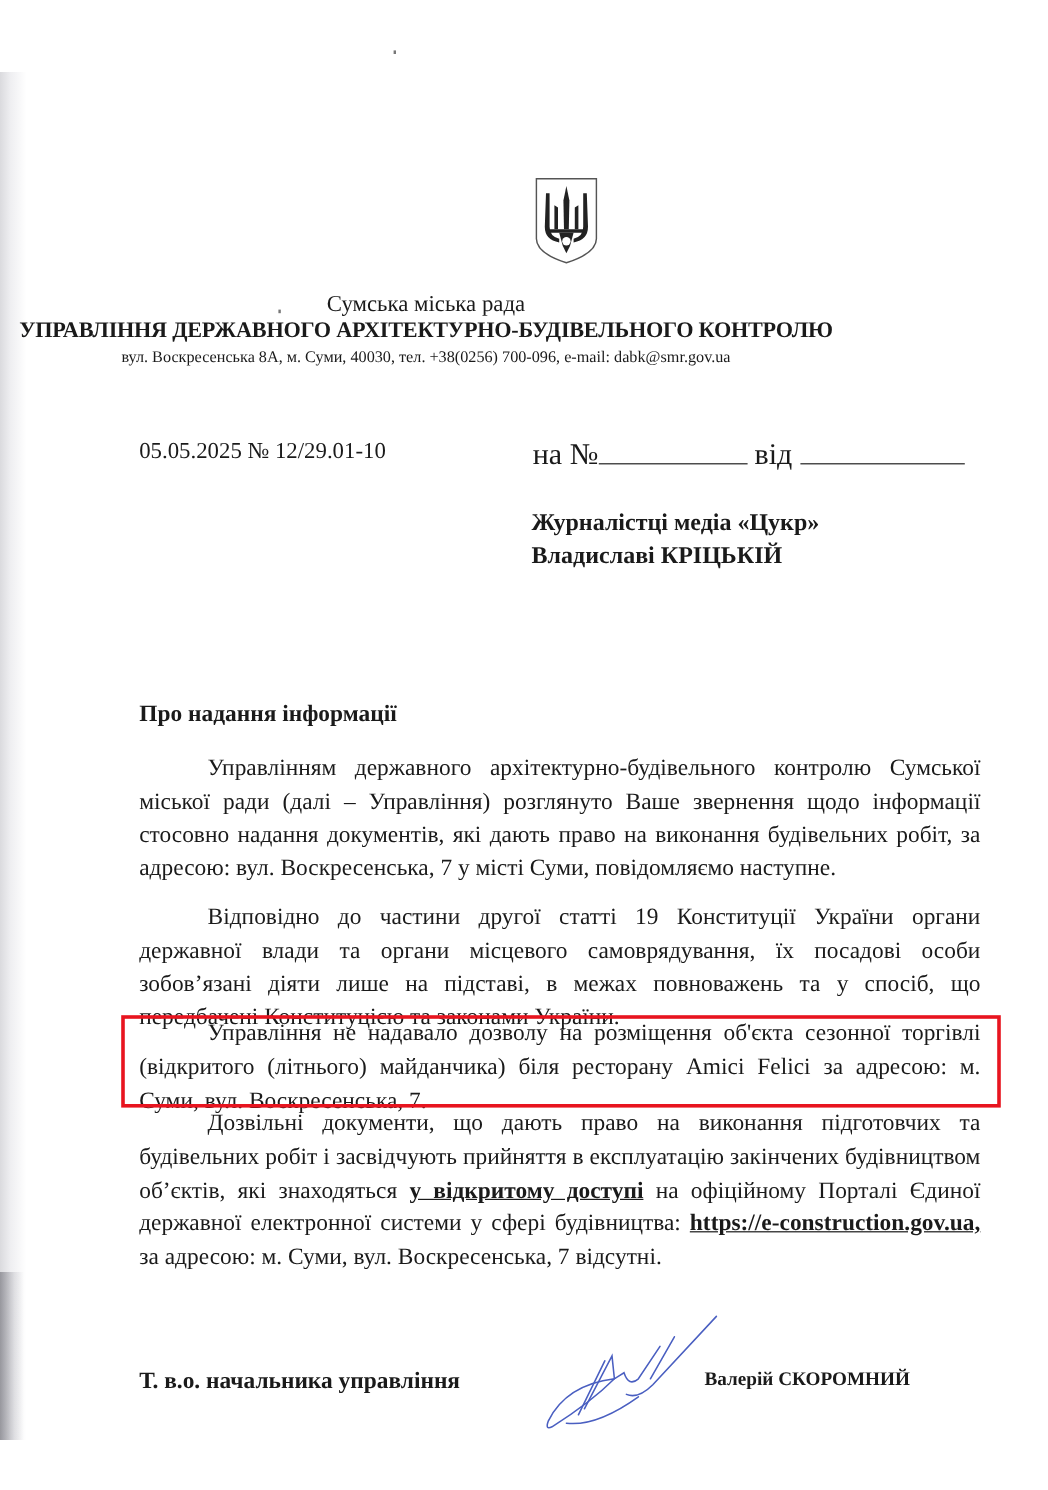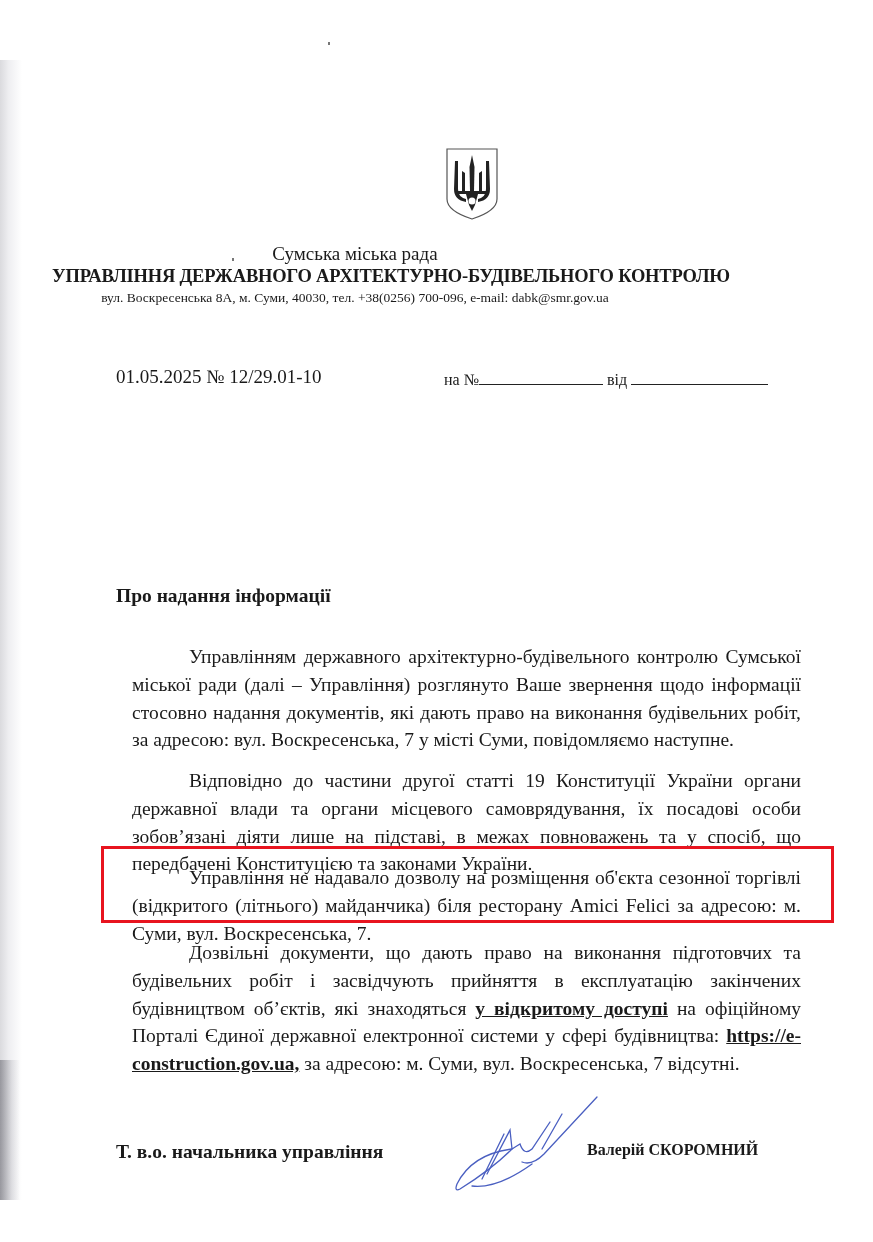--- a/index.html
+++ b/index.html
@@ -16,34 +16,34 @@
   .scan-edge-dark {
     position: absolute; left: 0; top: 1060px; width: 20px; height: 140px;
     background: linear-gradient(to right, rgba(70,70,80,0.45), rgba(140,140,150,0.2) 60%, rgba(255,255,255,0));
   }
   .speck { position: absolute; background: #777; width: 2px; height: 3px; }
 
   .emblem { position: absolute; left: 445px; top: 147px; width: 54px; height: 74px; }
 
   .header { position: absolute; left: 0; width: 710px; text-align: center; }
   .council { top: 243px; font-size: 19px; }
-  .dept { top: 266px; font-size: 18.5px; font-weight: bold; letter-spacing: -0.2px; margin-left: 36px; }
+  .dept { top: 266px; font-size: 18.5px; font-weight: bold; letter-spacing: -0.2px; }
   .contacts { top: 290px; font-size: 13.5px; }
 
   .outno { position: absolute; left: 116px; top: 366px; font-size: 19px; }
-  .inno { position: absolute; left: 444px; top: 366px; font-size: 16px; }
+  .inno { position: absolute; left: 444px; top: 366px; font-size: 25px; }
   .blank { display: inline-block; border-bottom: 1px solid #222; height: 18px; vertical-align: baseline; }
 
   .addressee { position: absolute; left: 443px; top: 423px; font-size: 20px; font-weight: bold; line-height: 27.2px; }
   .addressee div { white-space: nowrap; }
 
   .subject { position: absolute; left: 116px; top: 585px; font-size: 19.5px; font-weight: bold; }
 
   .body { position: absolute; left: 116px; width: 701px; font-size: 19.5px; line-height: 27.8px; text-align: justify; text-align-last: left; }
-  .body p { margin: 16px; text-indent: 57px; }
+  .body p { margin: 0; text-indent: 57px; }
   .p1 { top: 627px; }
   .p2 { top: 751px; }
   .p3 { top: 848px; }
   .p4 { top: 923px; }
   .u-bold { font-weight: bold; text-decoration: underline; }
 
   .highlight-box {
     position: absolute; left: 101px; top: 846px; width: 727px; height: 71px;
     border: 3px solid #e8141f; box-sizing: content-box;
   }
@@ -71,28 +71,30 @@
     <path d="M13 44 L41 44 L41 47 L13 47 Z"></path>
     <path d="M21 47 L33 47 L30 58 L27 64 L24 58 Z"></path>
     <circle cx="27" cy="54" r="3.5" fill="#fff"></circle>
   </g>
 </svg>
 
 <div class="header council">Сумська міська рада</div>
 <div class="header dept">УПРАВЛІННЯ ДЕРЖАВНОГО АРХІТЕКТУРНО-БУДІВЕЛЬНОГО КОНТРОЛЮ</div>
 <div class="header contacts">вул. Воскресенська 8А, м. Суми, 40030, тел. +38(0256) 700-096, e-mail: dabk@smr.gov.ua</div>
 
-<div class="outno">01.05.2025 № 12/29.01-10</div>
+<div class="outno">05.05.2025 № 12/29.01-10</div>
 <div class="inno">
   <span>на №</span><span class="blank" style="width:124px;"></span>
   <span>від</span>
   <span class="blank" style="width:137px;"></span>
 </div>
 
 <div class="addressee">
+  <div>Журналістці медіа «Цукр»</div>
+  <div>Владиславі КРІЦЬКІЙ</div>
 </div>
 
 <div class="subject">Про надання інформації</div>
 
 <div class="body p1">
     <p>Управлінням державного архітектурно-будівельного контролю Сумської міської ради (далі – Управління) розглянуто Ваше звернення щодо інформації стосовно надання документів, які дають право на виконання будівельних робіт, за адресою: вул. Воскресенська, 7 у місті Суми, повідомляємо наступне.</p>
   </div>
 <div class="body p2">
     <p>Відповідно до частини другої статті 19 Конституції України органи державної влади та органи місцевого самоврядування, їх посадові особи зобов’язані діяти лише на підставі, в межах повноважень та у спосіб, що передбачені Конституцією та законами України.</p>
   </div>

